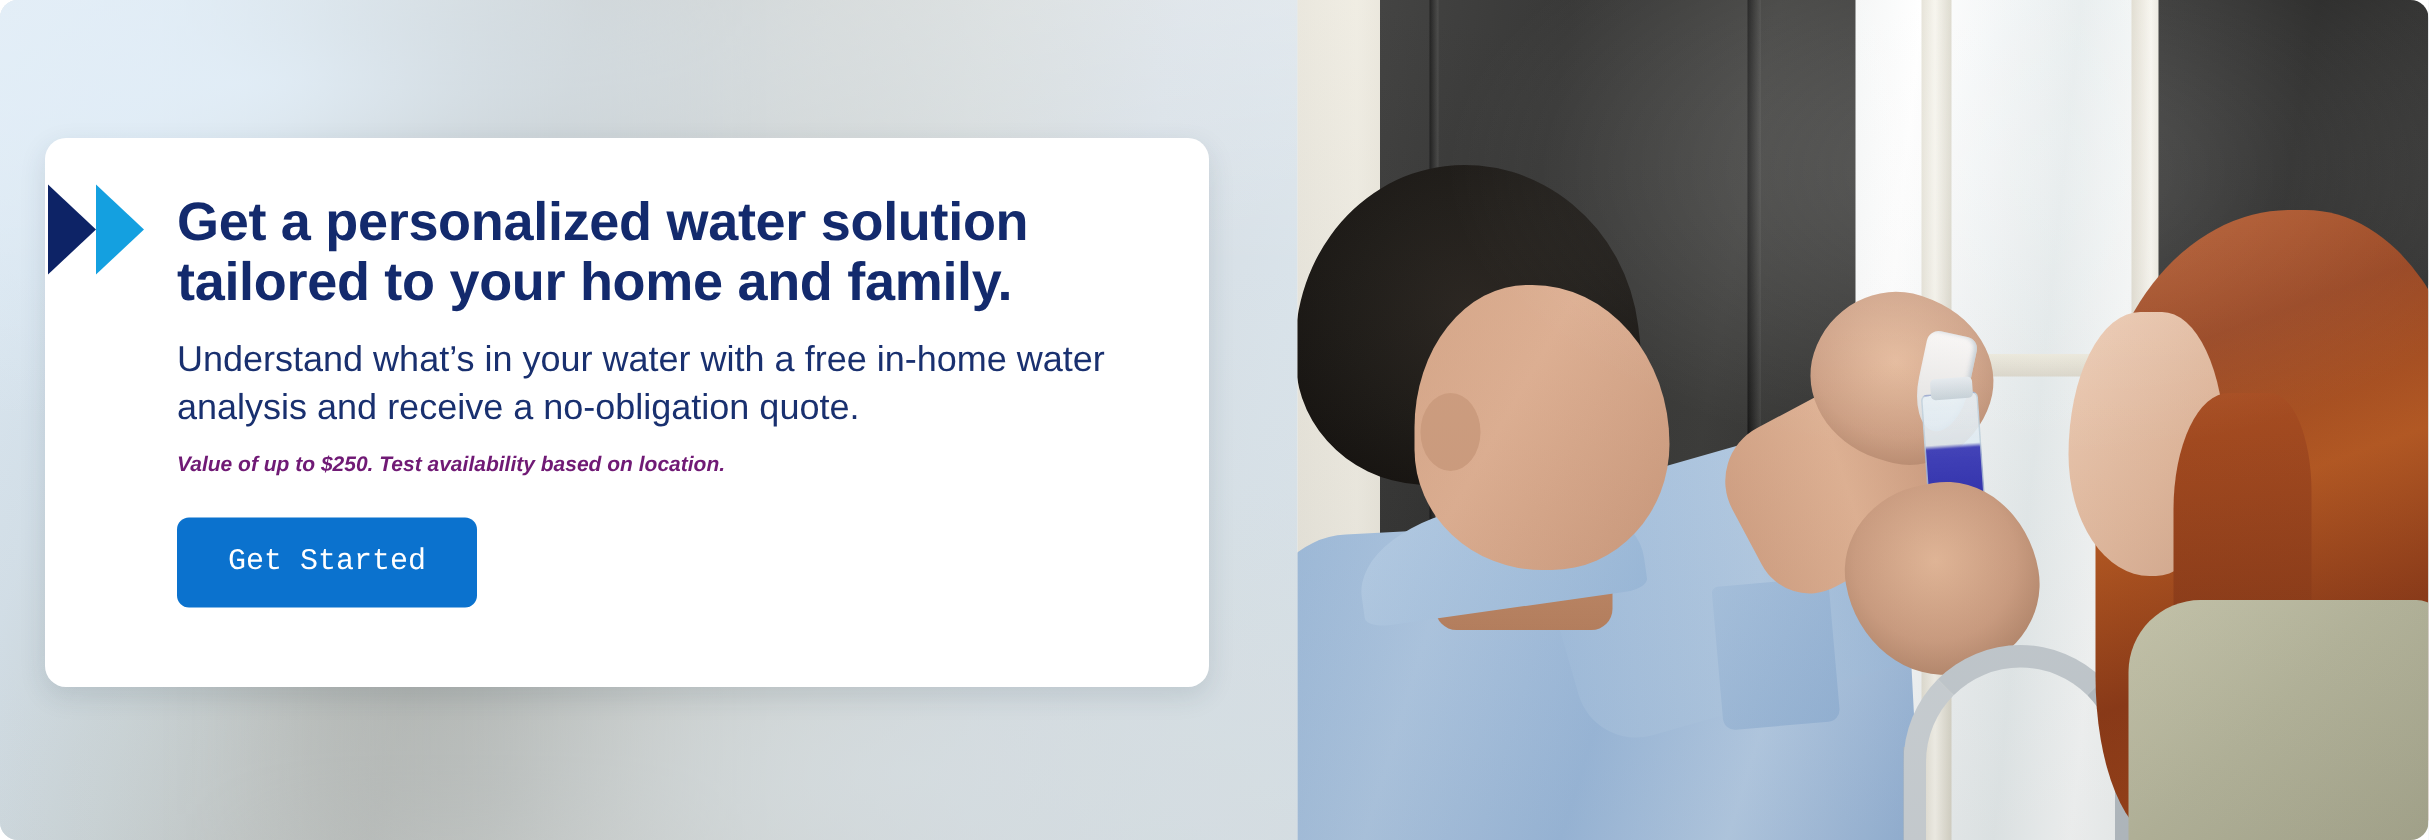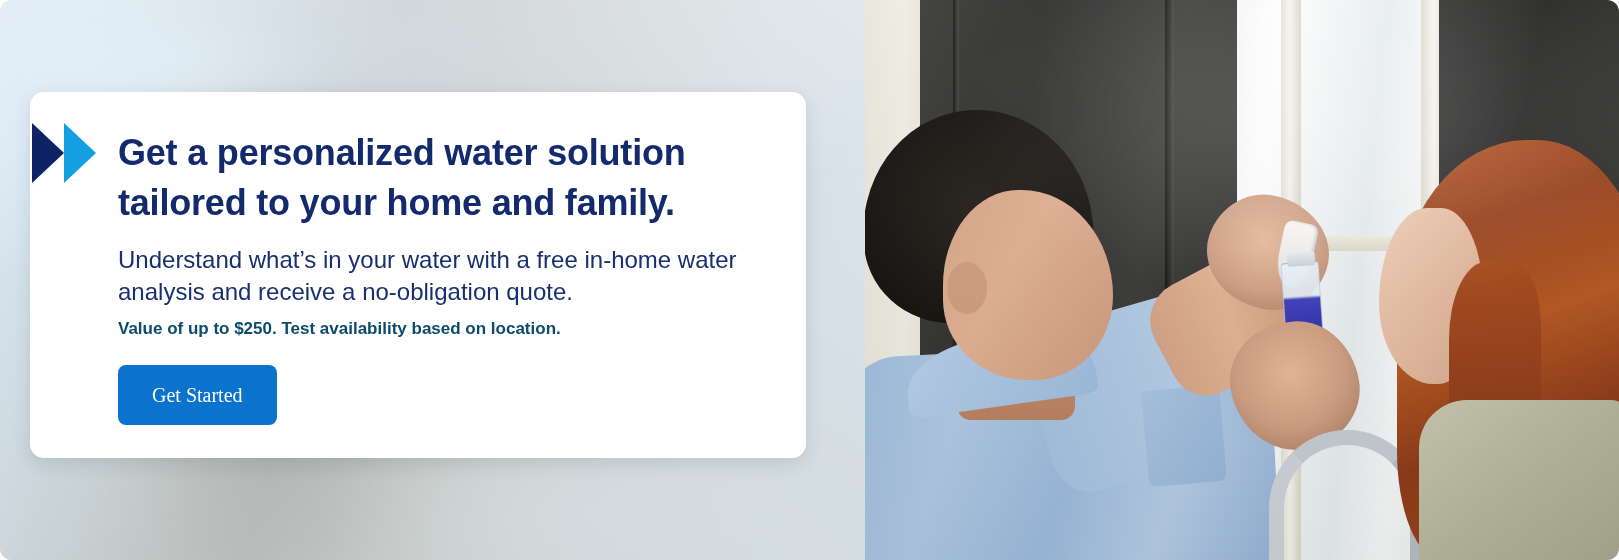--- a/index.html
+++ b/index.html
@@ -320,56 +320,57 @@
   
   .card-body {
     position: absolute;
     left: 118px;
     top: 128px;
     width: 660px;
   }
 
   .headline {
     font-size: 36px;
-    line-height: 50px;
+    line-height: 40px;
     font-weight: 700;
     color: #132a6d;
     letter-spacing: -0.2px;
   }
 
   .subtext {
     margin-top: 16px;
     font-size: 24px;
     line-height: 32px;
     font-weight: 400;
     color: #19306f;
   }
 
   .fineprint {
     margin-top: 9px;
-    font-size: 17px;
+    font-size: 14px;
     line-height: 24px;
     font-weight: 700;
-    color: #0c4a6e;
+    color: #701a75;
+    font-style: italic;
   }
 
   .cta {
     display: inline-block;
     margin-top: 24px;
     padding: 0 34px;
     height: 60px;
     line-height: 60px;
     background: #0b72ce;
     color: #ffffff;
     font-size: 20px;
     font-weight: 500;
     border: none;
     border-radius: 8px;
     cursor: pointer;
-    font-family: Liberation Serif, serif;
+    font-family: Liberation Mono, monospace;
     text-align: center;
   }
 </style>
 </head>
 <body>
 
 <div class="banner">
 
   <div class="photo">
 

